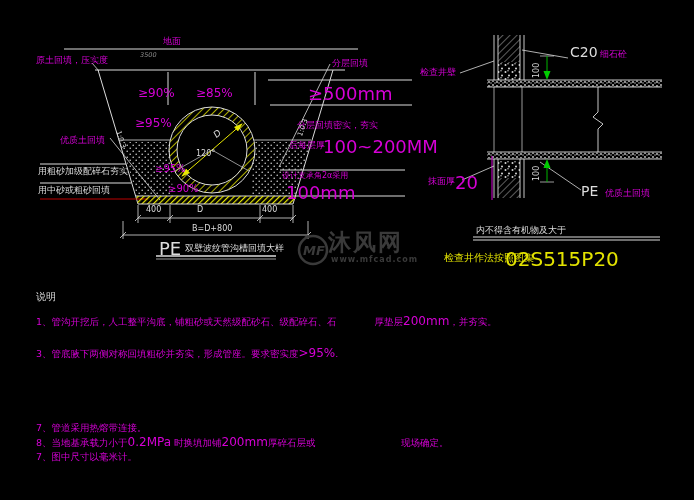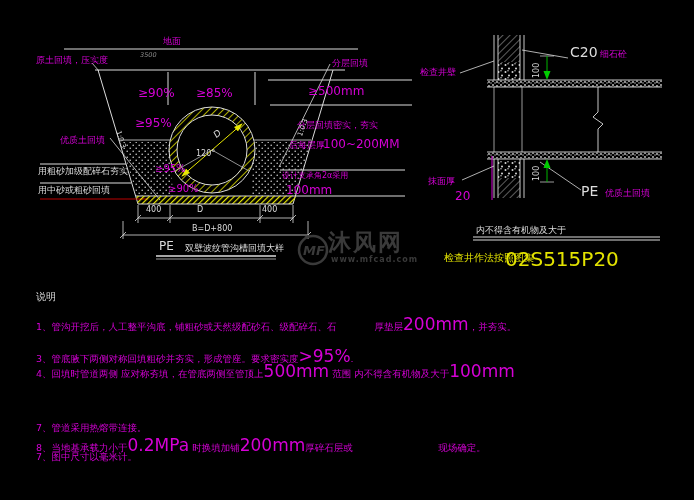--- a/index.html
+++ b/index.html
@@ -5,30 +5,30 @@
   html,body{margin:0;padding:0;background:#000;}
   .canvas{position:relative;width:694px;height:500px;background:#000;overflow:hidden;
           font-family:"DejaVu Sans",sans-serif;}
   svg.base{position:absolute;left:0;top:0;}
   .lbl{position:absolute;line-height:1.05;white-space:pre;}
   .mg{color:#d600d6;}
   .wh{color:#dcdcdc;}
   .yl{color:#e3e300;}
   .gy{color:#8a8a8a;}
   .s6{font-size:6.5px;} .s7{font-size:7px;} .s8{font-size:8px;} .s9{font-size:9px;}
-  .s10{font-size:10px;} .s12{font-size:12px;} .s13{font-size:12px;} .s14{font-size:14px;}
+  .s10{font-size:10px;} .s12{font-size:12px;} .s13{font-size:18px;} .s14{font-size:14px;}
   .s15{font-size:20px;} .s23{font-size:23px;}
   .it{font-style:italic;}
   .b{font-weight:bold;}
   .rotL{transform:rotate(73deg);transform-origin:0 0;}
   .rotR{transform:rotate(-70deg);transform-origin:0 0;}
   .rot90{transform:rotate(-90deg);transform-origin:0 0;}
   .rotD{transform:rotate(-40deg);transform-origin:0 0;}
   .note-line{position:absolute;left:36px;color:#d600d6;font-size:9.5px;white-space:pre;line-height:1.2;}
-  .note-line .seg-big{font-size:17px;}
+  .note-line .seg-big{font-size:12px;}
   .wm{color:#3a3a3a;}
 </style>
 </head>
 <body>
 
 <div class="canvas">
 
   <svg class="base" width="694" height="500" viewBox="0 0 694 500">
     <defs>
       <pattern id="yhatch" width="5" height="5" patternUnits="userSpaceOnUse" patternTransform="rotate(45)">
@@ -193,31 +193,30 @@
   <span class="lbl wh s8" style="left:192px;top:225px">B=D+800</span>
   <span class="lbl wh s13" style="left:159px;top:240px">PE</span>
   <span class="lbl wh s9" style="left:185px;top:244px">双壁波纹管沟槽回填大样</span>
 
   <span class="lbl mg s9" style="left:420px;top:68px">检查井壁</span>
   <span class="lbl wh s14" style="left:570px;top:45px">C20</span>
   <span class="lbl mg s9" style="left:600px;top:50px">细石砼</span>
   <span class="lbl wh s8 rot90" style="left:533px;top:78px">100</span>
   <span class="lbl wh s8 rot90" style="left:533px;top:181px">100</span>
   <span class="lbl mg s9" style="left:428px;top:177px">抹面厚</span>
-  <span class="lbl mg s13" style="left:455px;top:190px">20</span>
+  <span class="lbl mg s13" style="left:455px;top:174px">20</span>
   <span class="lbl wh s14" style="left:581px;top:184px">PE</span>
   <span class="lbl mg s9" style="left:605px;top:189px">优质土回填</span>
   <span class="lbl wh s9" style="left:476px;top:226px">内不得含有机物及大于</span>
   <span class="lbl yl s10" style="left:444px;top:253px">检查井作法按照图集</span>
   <span class="lbl yl s15" style="left:505px;top:249px">02S515P20</span>
 
   <span class="lbl wm s23 b" style="left:328px;top:230px;letter-spacing:2px">沐风网</span>
   <span class="lbl wm s8 b" style="left:331px;top:256px;letter-spacing:1px">www.mfcad.com</span>
 
   <span class="lbl wh s10" style="left:36px;top:292px">说明</span>
   <div class="note-line" style="top:314px"><span>1、管沟开挖后，人工整平沟底，铺粗砂或天然级配砂石、级配碎石、石　　　　厚垫层</span><span class="seg-big">200mm</span><span>，并夯实。</span></div>
   <div class="note-line" style="top:346px"><span>3、管底腋下两侧对称回填粗砂并夯实，形成管座。要求密实度</span><span class="seg-big">&gt;95%</span><span>.</span></div>
-  <div class="note-line" style="top:361px"><span>4、回填时管道两侧 应对称夯填，在管底两侧至管顶上</span><span class="seg-big">500mm</span><span> 范围 内不得含有机物及大于</span><span class="seg-big">100mm</span></div>
   <div class="note-line" style="top:422px"><span>7、管道采用热熔带连接。</span></div>
   <div class="note-line" style="top:435px"><span>8、当地基承载力小于</span><span class="seg-big">0.2MPa</span><span> 时换填加铺</span><span class="seg-big">200mm</span><span>厚碎石层或　　　　　　　　　现场确定。</span></div>
   <div class="note-line" style="top:451px"><span>7、图中尺寸以毫米计。</span></div>
 
 </div>
 
 </body></html>

